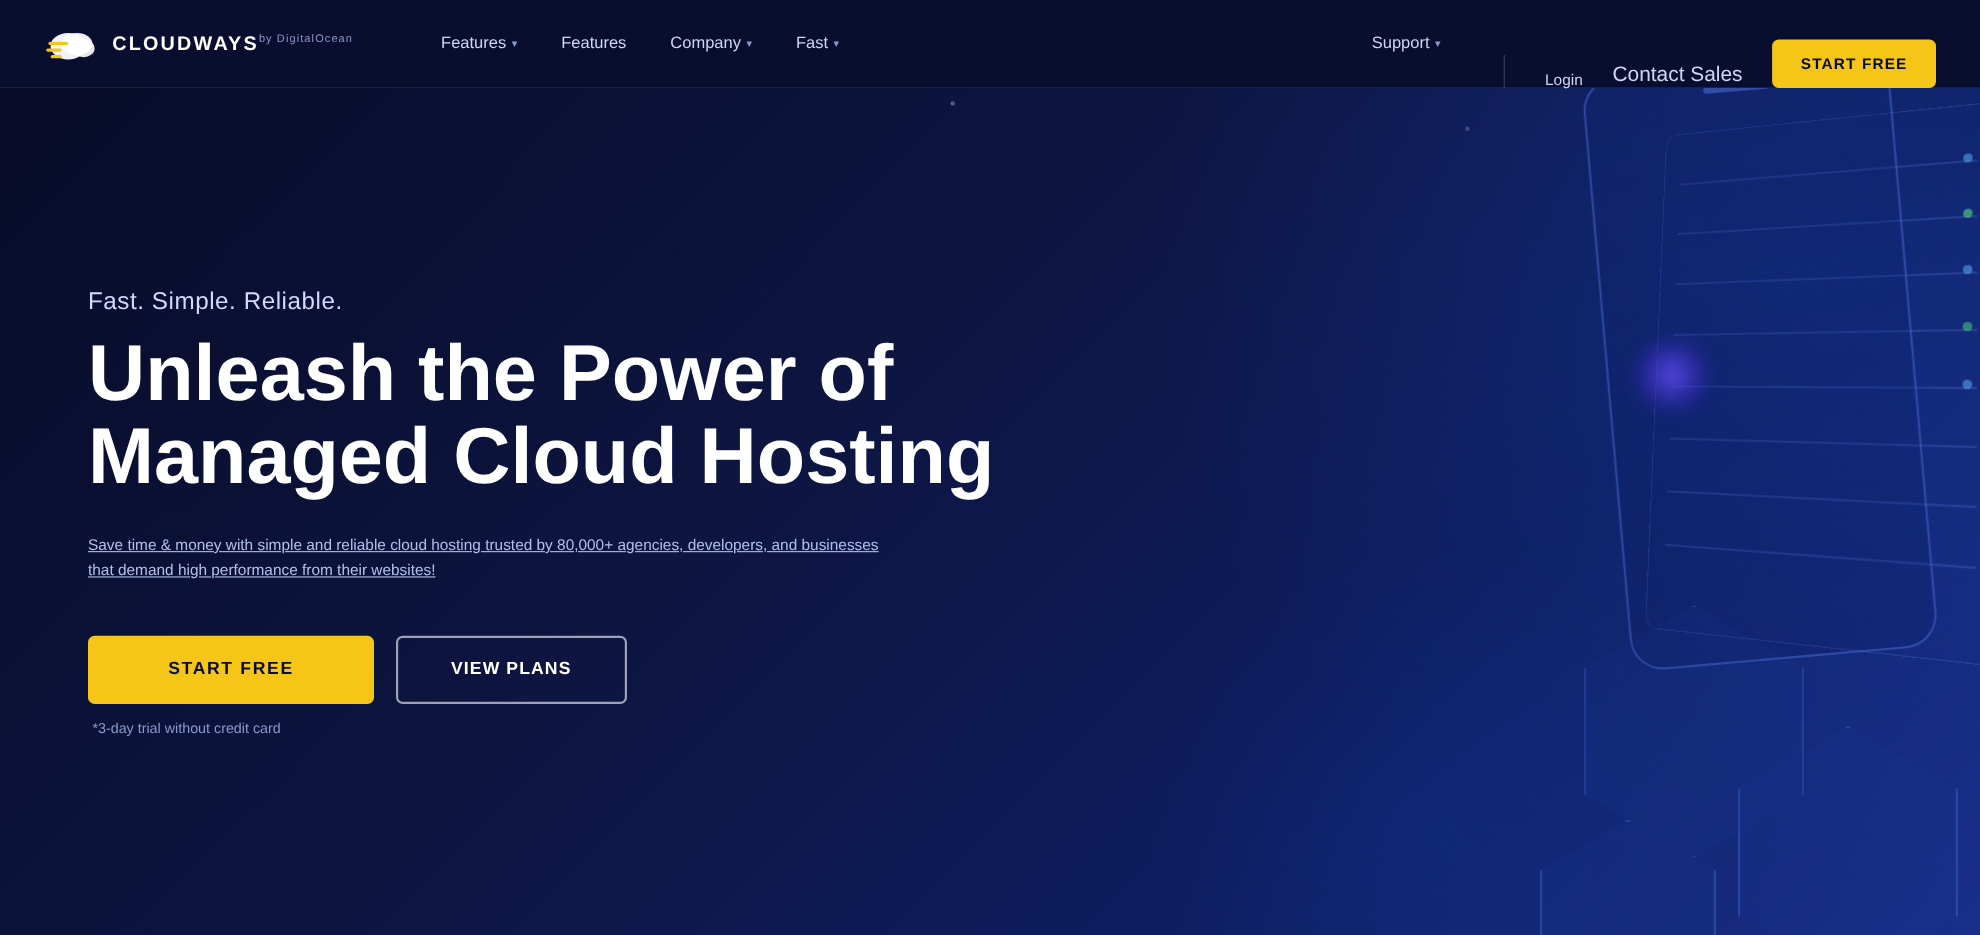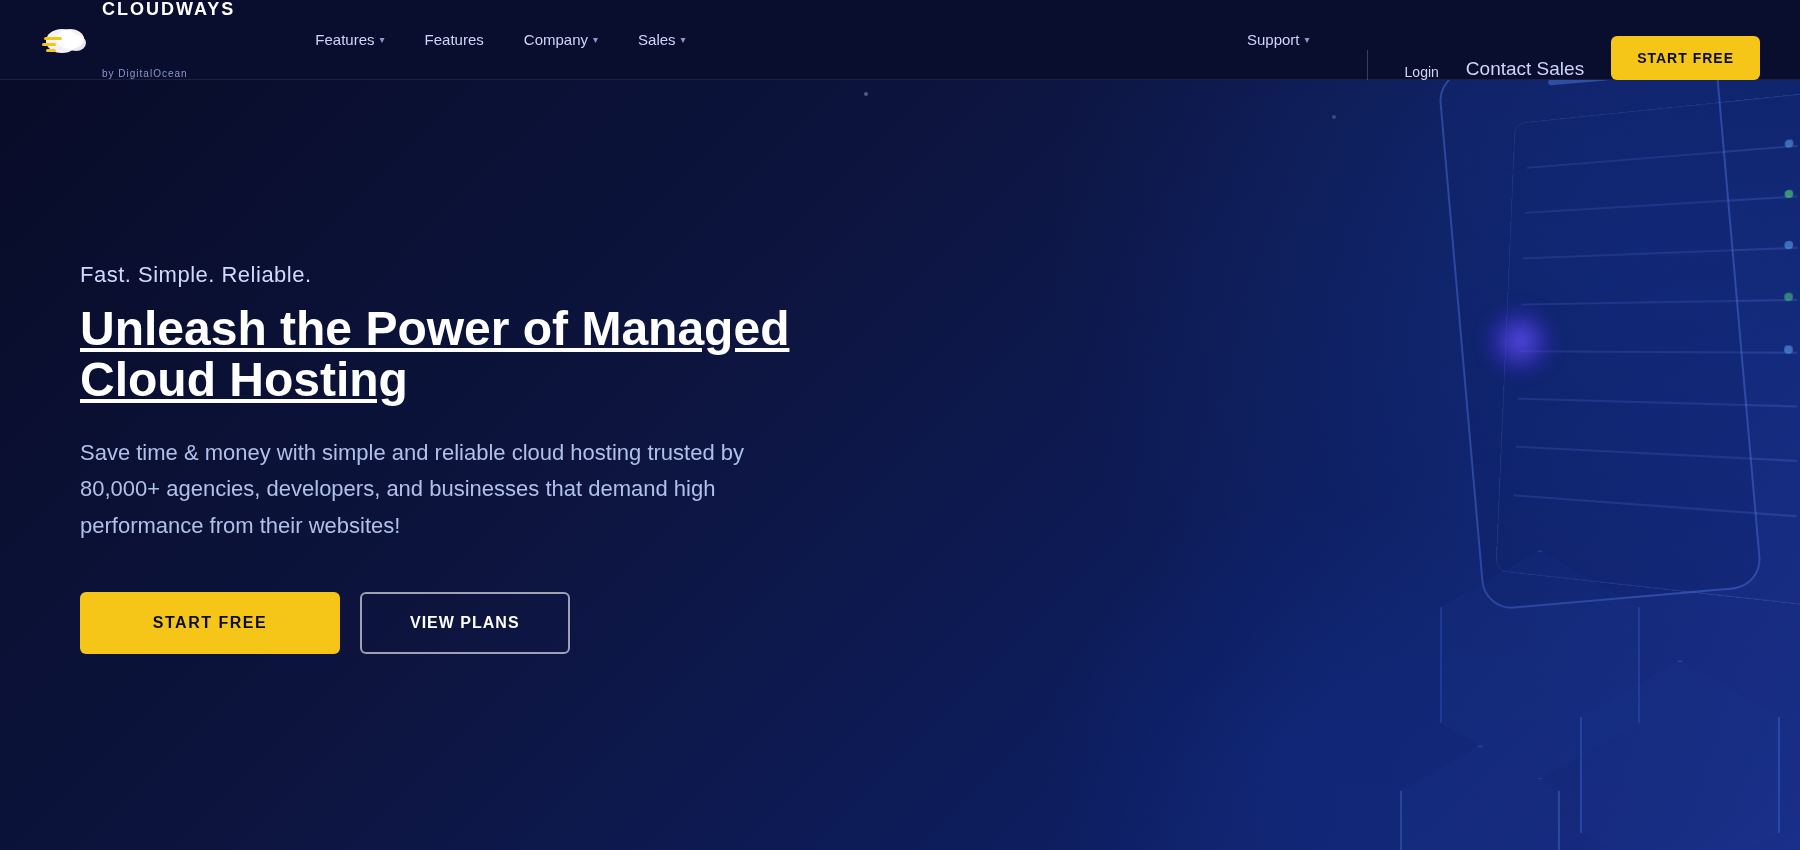--- a/index.html
+++ b/index.html
@@ -33,23 +33,22 @@
       text-decoration: none;
     }
 
     .logo-icon {
       width: 52px;
       height: 40px;
     }
 
     .logo-text {
       display: flex;
-      flex-direction: column;
+      flex-direction: row;
       line-height: 1.1;
-      gap: 48px;
     }
 
     .logo-title {
       font-size: 18px;
       font-weight: 700;
       letter-spacing: 2px;
       color: #fff;
     }
 
     .logo-sub {
@@ -165,35 +164,35 @@
 
     .hero-tagline {
       font-size: 22px;
       font-weight: 400;
       color: #d0d9ff;
       margin-bottom: 16px;
       letter-spacing: 0.5px;
     }
 
     .hero-title {
-      font-size: 48px;
+      font-size: 72px;
       font-weight: 900;
       line-height: 1.05;
       color: #fff;
       margin-bottom: 30px;
       max-width: 850px;
-      text-decoration: underline;
     }
 
     .hero-desc {
-      font-size: 22px;
+      font-size: 14px;
       color: #b0c0e8;
       line-height: 1.65;
       max-width: 720px;
       margin-bottom: 48px;
+      text-decoration: underline;
     }
 
     .hero-buttons {
       display: flex;
       gap: 20px;
       align-items: center;
       margin-bottom: 14px;
     }
 
     .btn-start-hero {
@@ -384,21 +383,21 @@
       <span class="chevron">▾</span>
     </a>
     <a class="nav-item">
       <span>Features</span>
     </a>
     <a class="nav-item">
       <span>Company</span>
       <span class="chevron">▾</span>
     </a>
     <a class="nav-item">
-      <span>Sales</span>
+      <span>Fast</span>
       <span class="chevron">▾</span>
     </a>
   </div>
 
   <div class="nav-right">
     <a class="nav-item">
       <span>Support</span>
       <span class="chevron">▾</span>
     </a>
     <div class="nav-divider"></div>
@@ -443,14 +442,15 @@
 
   <div class="hero-content">
     <p class="hero-tagline">Fast. Simple. Reliable.</p>
     <h1 class="hero-title">Unleash the Power of Managed Cloud Hosting</h1>
     <p class="hero-desc">Save time &amp; money with simple and reliable cloud hosting trusted by 80,000+ agencies, developers, and businesses that demand high performance from their websites!</p>
 
     <div class="hero-buttons">
       <button class="btn-start-hero">START FREE</button>
       <button class="btn-view-plans">VIEW PLANS</button>
     </div>
+    <p class="hero-trial">*3-day trial without credit card</p>
   </div>
 </section>
 
 </body></html>

